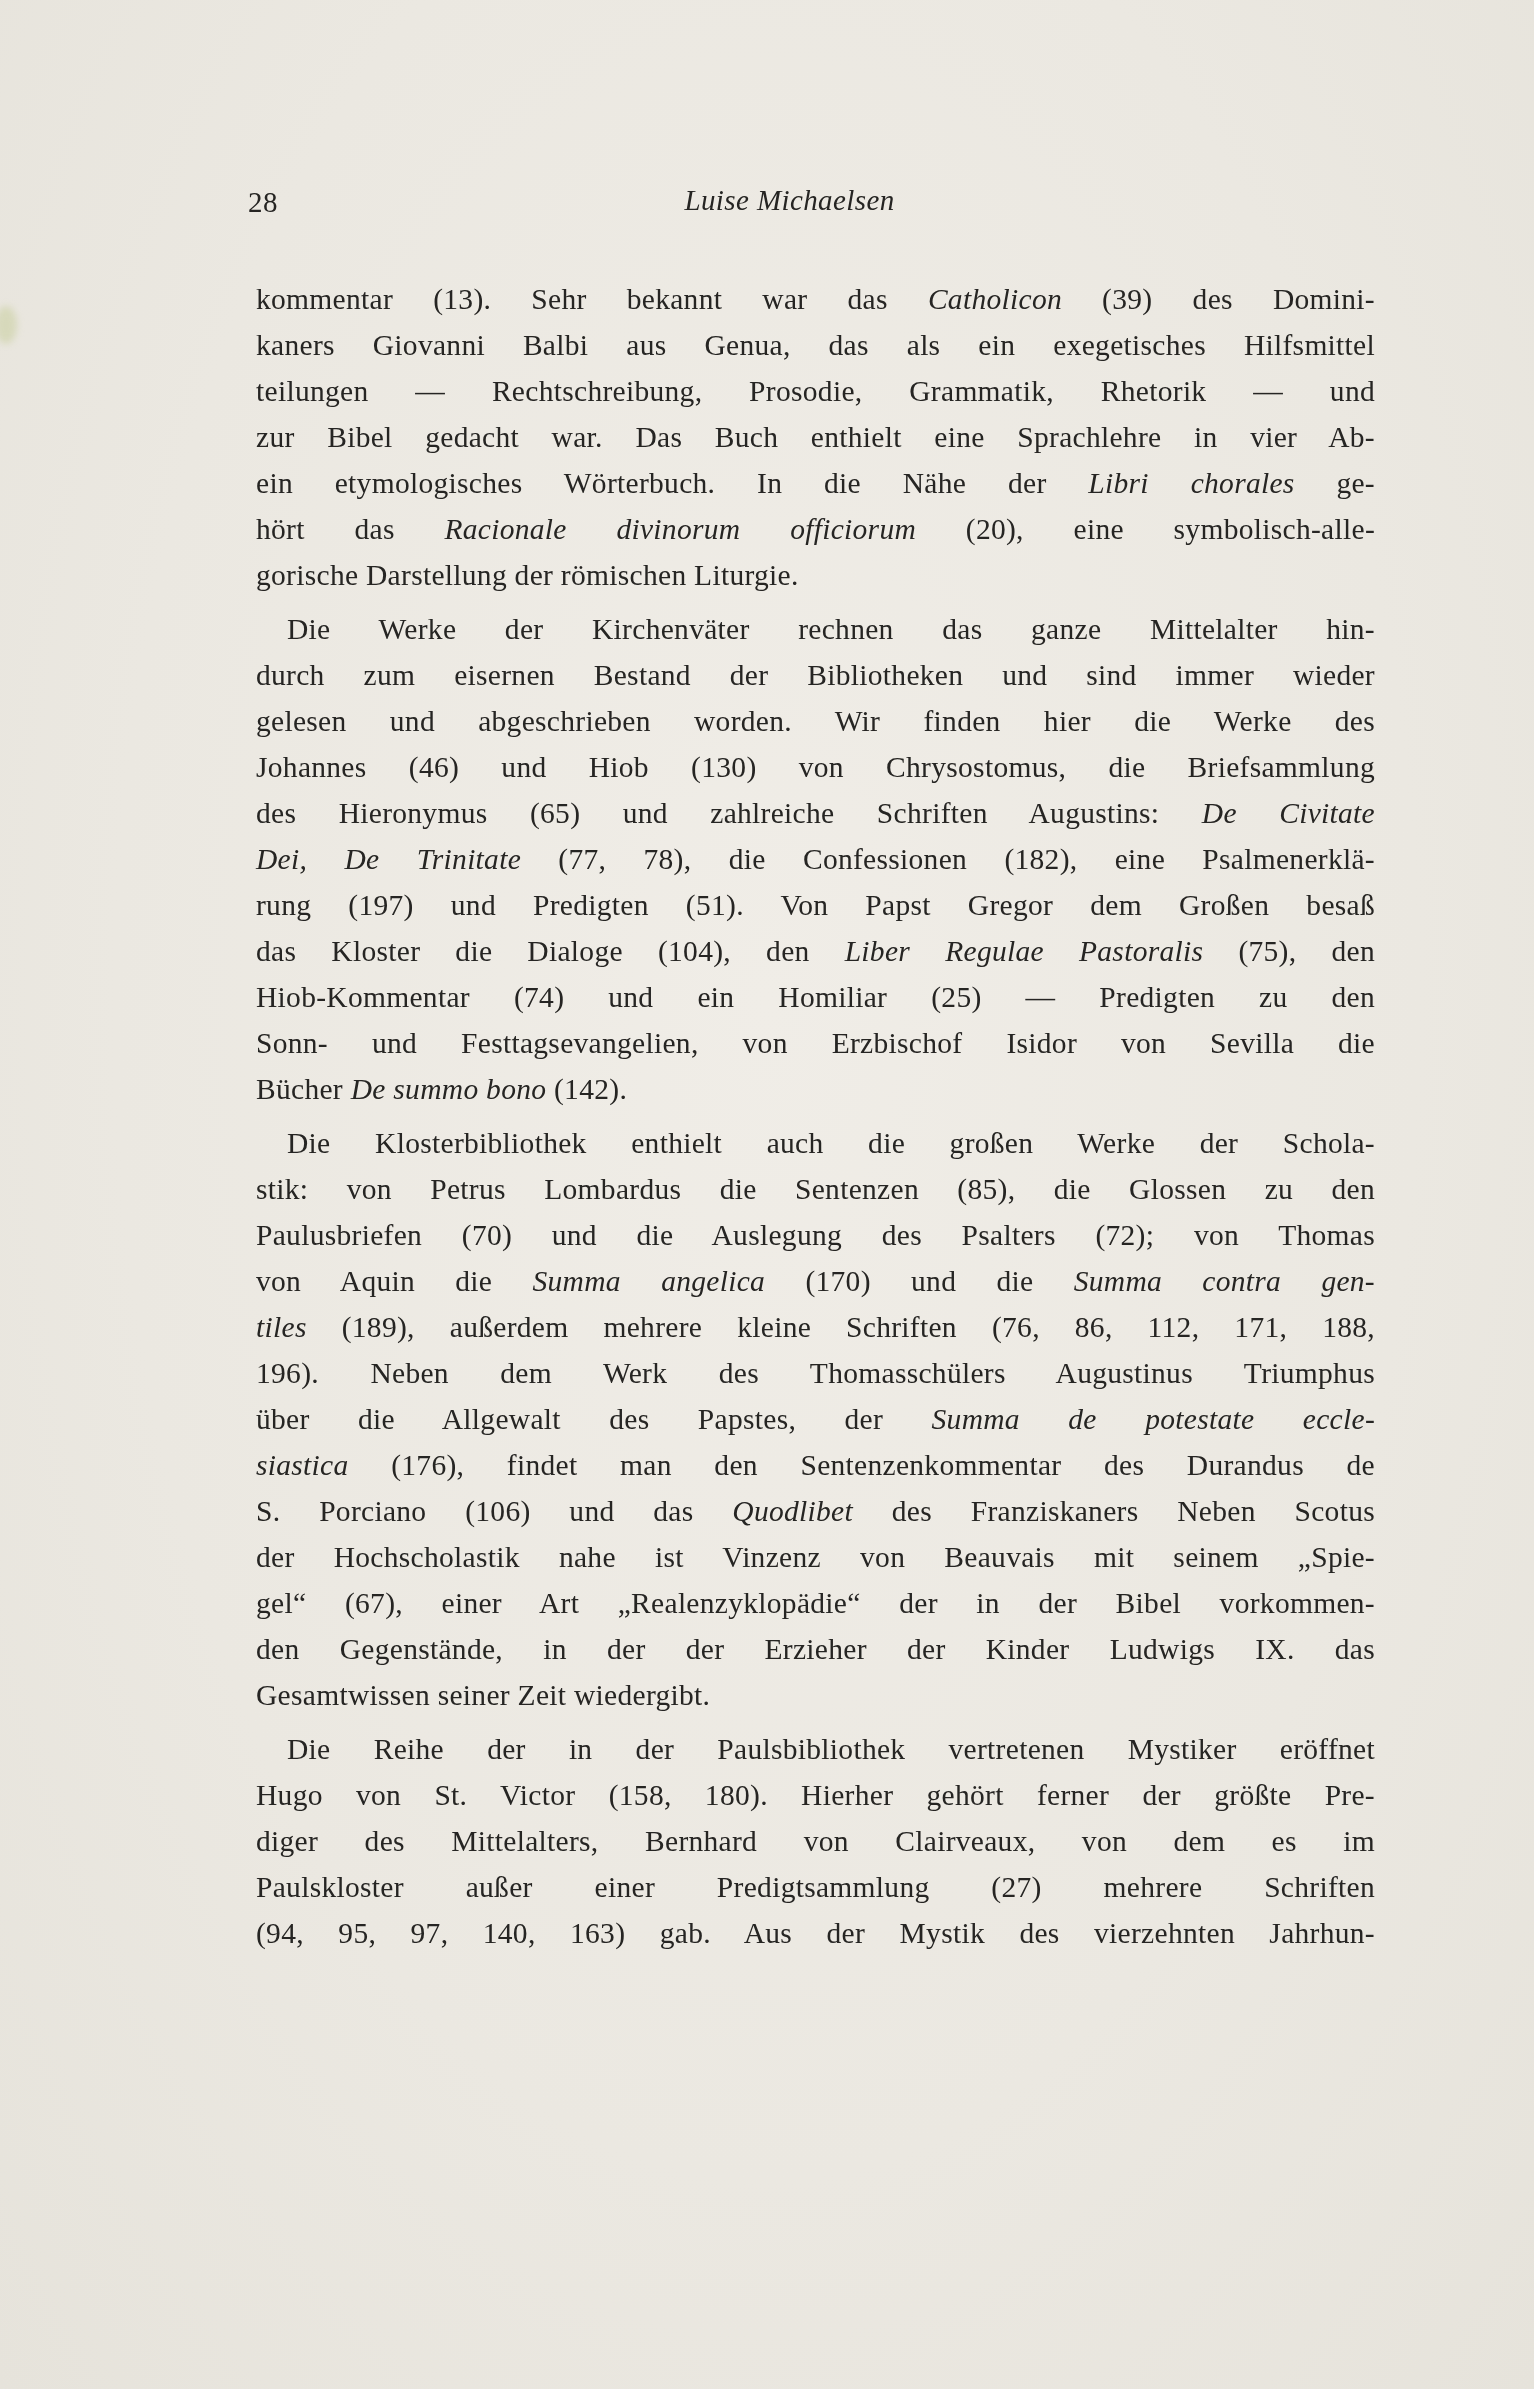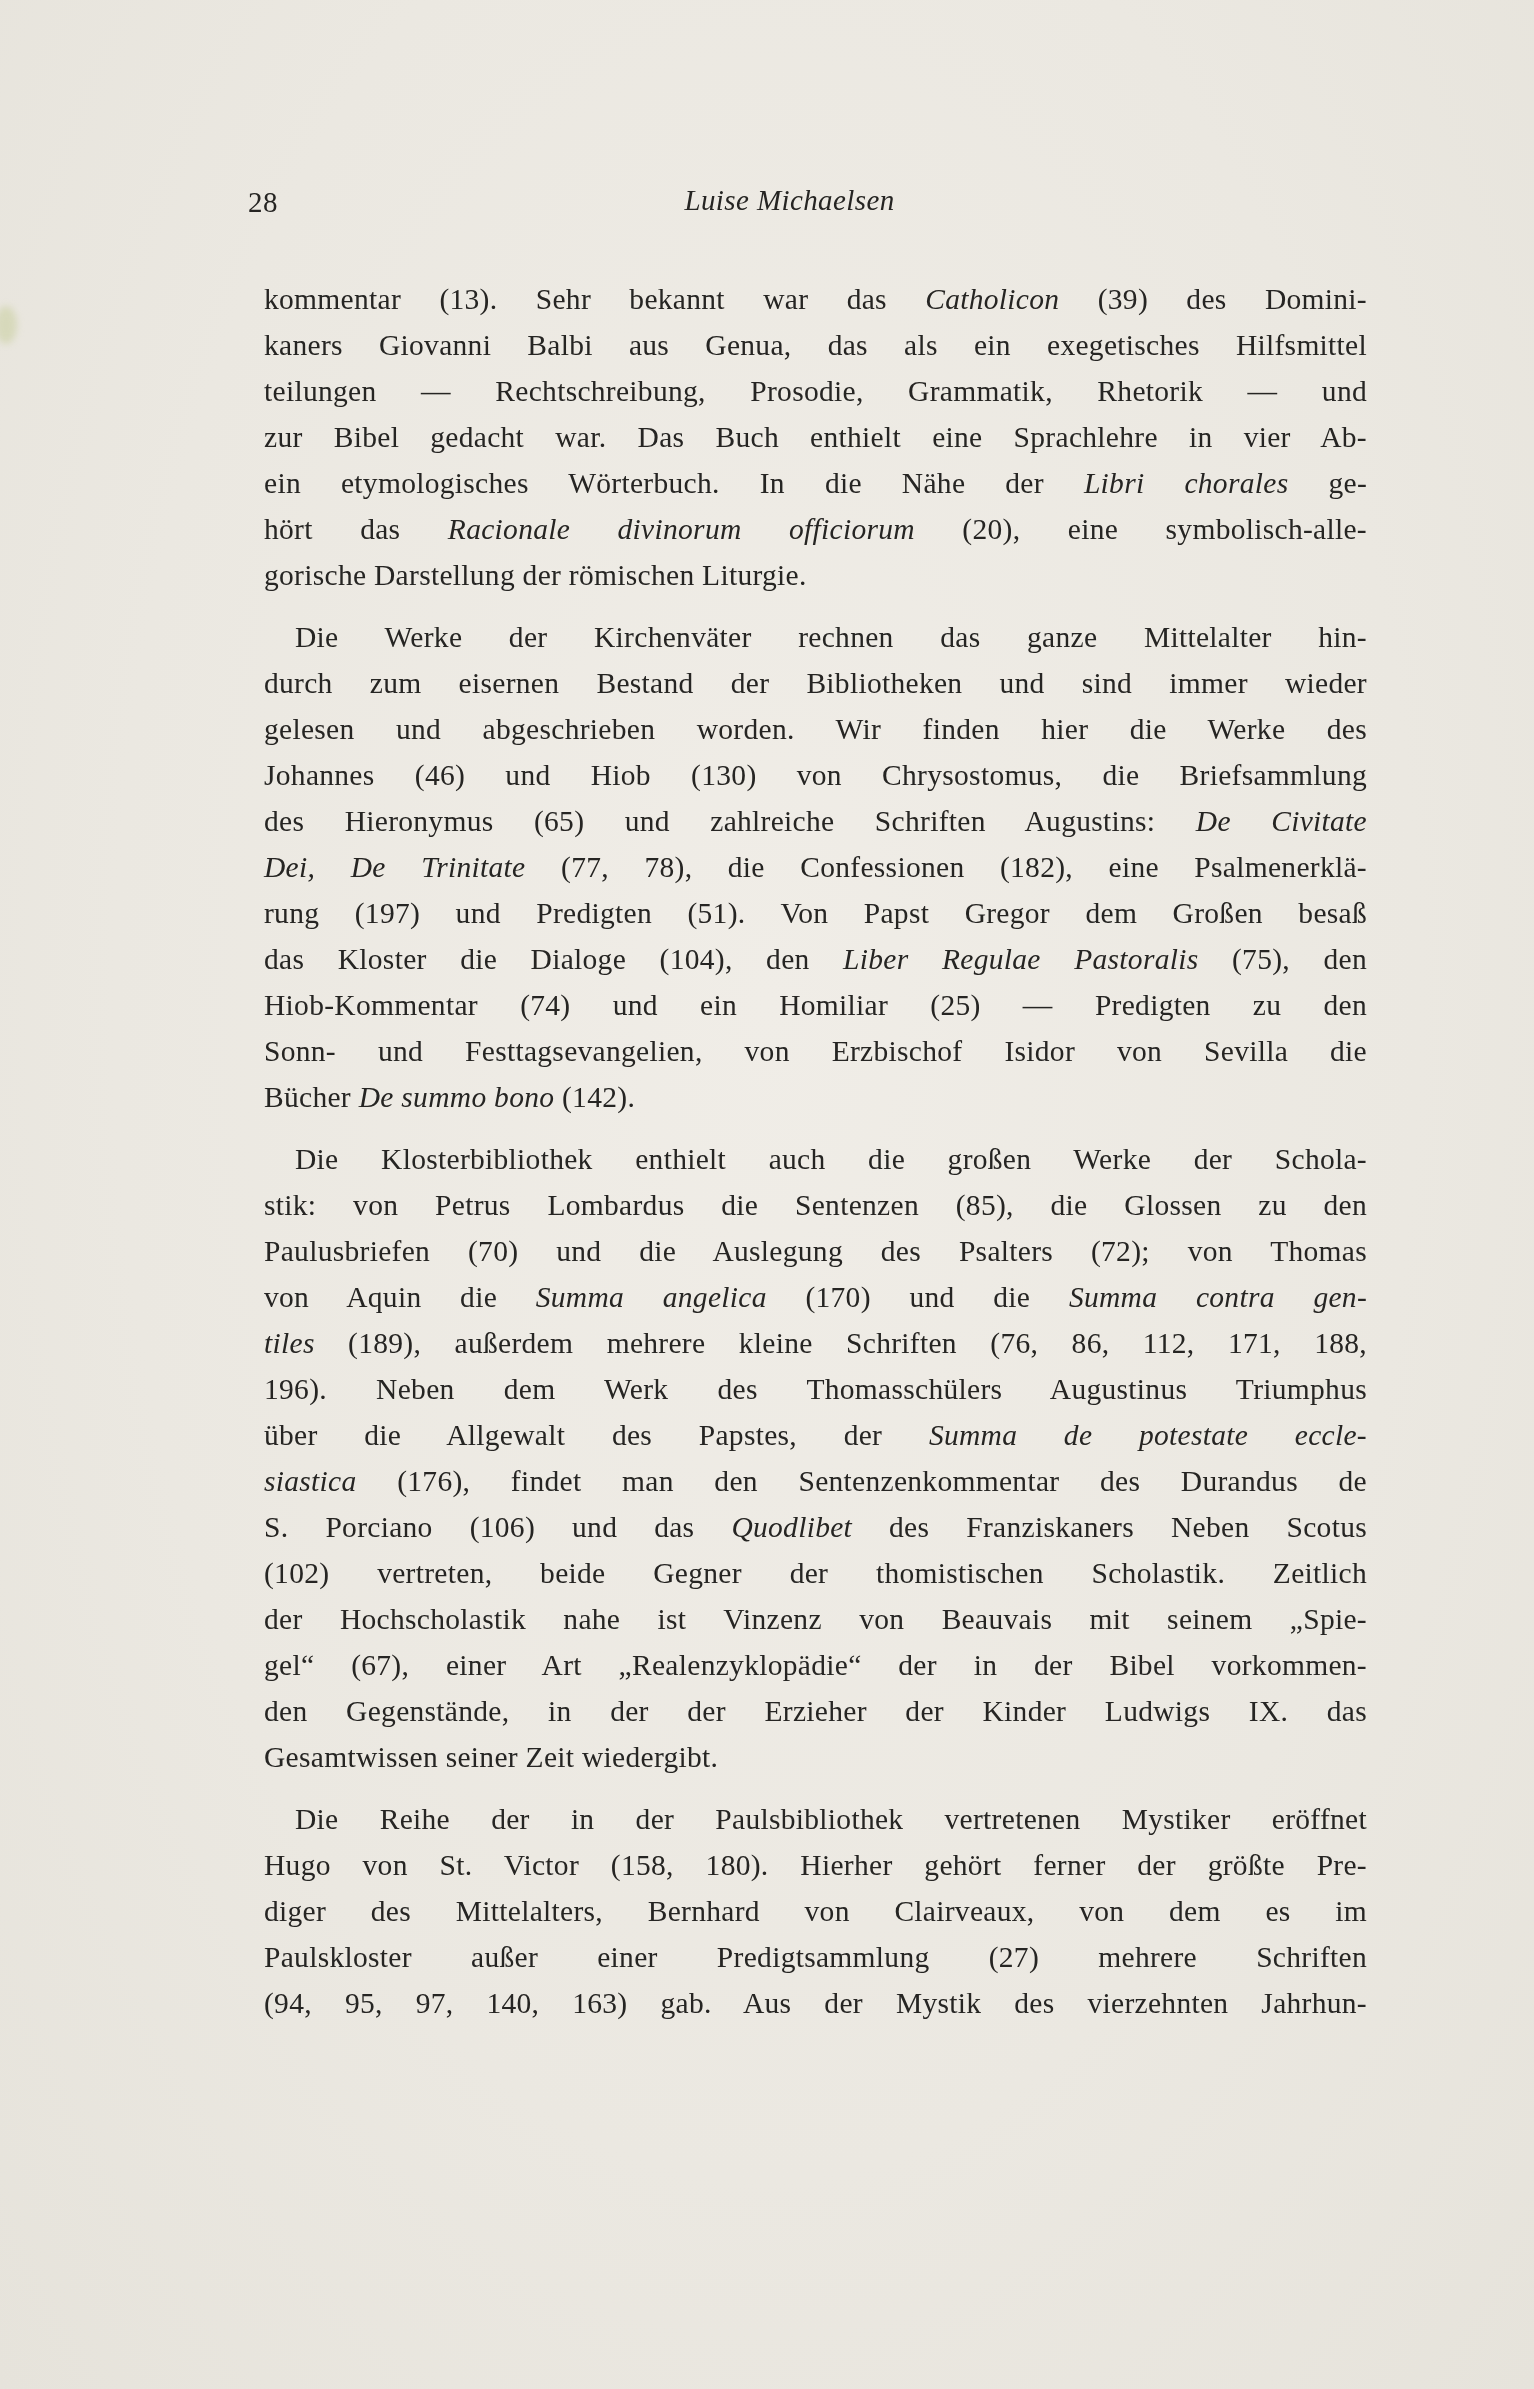--- a/index.html
+++ b/index.html
@@ -51,21 +51,21 @@
     text-align: center;
     font-style: italic;
   }
   .text-block {
     margin-top: 50px;
     font-size: 29.5px;
     line-height: 46px;
     letter-spacing: 0.3px;
   }
   .paragraph {
-    margin: 16px;
+    margin: 8px;
   }
   .line {
     text-align: justify;
     text-align-last: justify;
     text-justify: inter-word;
     white-space: normal;
     height: 46px;
   }
   .line.lastline {
     text-align-last: left;
@@ -113,21 +113,20 @@
       <div class="paragraph">
         <div class="line indent"><span>Die Klosterbibliothek enthielt auch die großen Werke der Schola-</span></div>
         <div class="line"><span>stik: von Petrus Lombardus die Sentenzen (85), die Glossen zu den</span></div>
         <div class="line"><span>Paulusbriefen (70) und die Auslegung des Psalters (72); von Thomas</span></div>
         <div class="line"><span>von Aquin die </span><i>Summa angelica</i><span> (170) und die </span><i>Summa contra gen-</i></div>
         <div class="line"><i>tiles</i><span> (189), außerdem mehrere kleine Schriften (76, 86, 112, 171, 188,</span></div>
         <div class="line"><span>196). Neben dem Werk des Thomasschülers Augustinus Triumphus</span></div>
         <div class="line"><span>über die Allgewalt des Papstes, der </span><i>Summa de potestate eccle-</i></div>
         <div class="line"><i>siastica</i><span> (176), findet man den Sentenzenkommentar des Durandus de</span></div>
         <div class="line"><span>S. Porciano (106) und das </span><i>Quodlibet</i><span> des Franziskaners Neben Scotus</span></div>
-        <div class="line"><span>(102) vertreten, beide Gegner der thomistischen Scholastik. Zeitlich</span></div>
         <div class="line"><span>der Hochscholastik nahe ist Vinzenz von Beauvais mit seinem „Spie-</span></div>
         <div class="line"><span>gel“ (67), einer Art „Realenzyklopädie“ der in der Bibel vorkommen-</span></div>
         <div class="line"><span>den Gegenstände, in der der Erzieher der Kinder Ludwigs IX. das</span></div>
         <div class="line lastline"><span>Gesamtwissen seiner Zeit wiedergibt.</span></div>
       </div>
       <div class="paragraph">
         <div class="line indent"><span>Die Reihe der in der Paulsbibliothek vertretenen Mystiker eröffnet</span></div>
         <div class="line"><span>Hugo von St. Victor (158, 180). Hierher gehört ferner der größte Pre-</span></div>
         <div class="line"><span>diger des Mittelalters, Bernhard von Clairveaux, von dem es im</span></div>
         <div class="line"><span>Paulskloster außer einer Predigtsammlung (27) mehrere Schriften</span></div>

